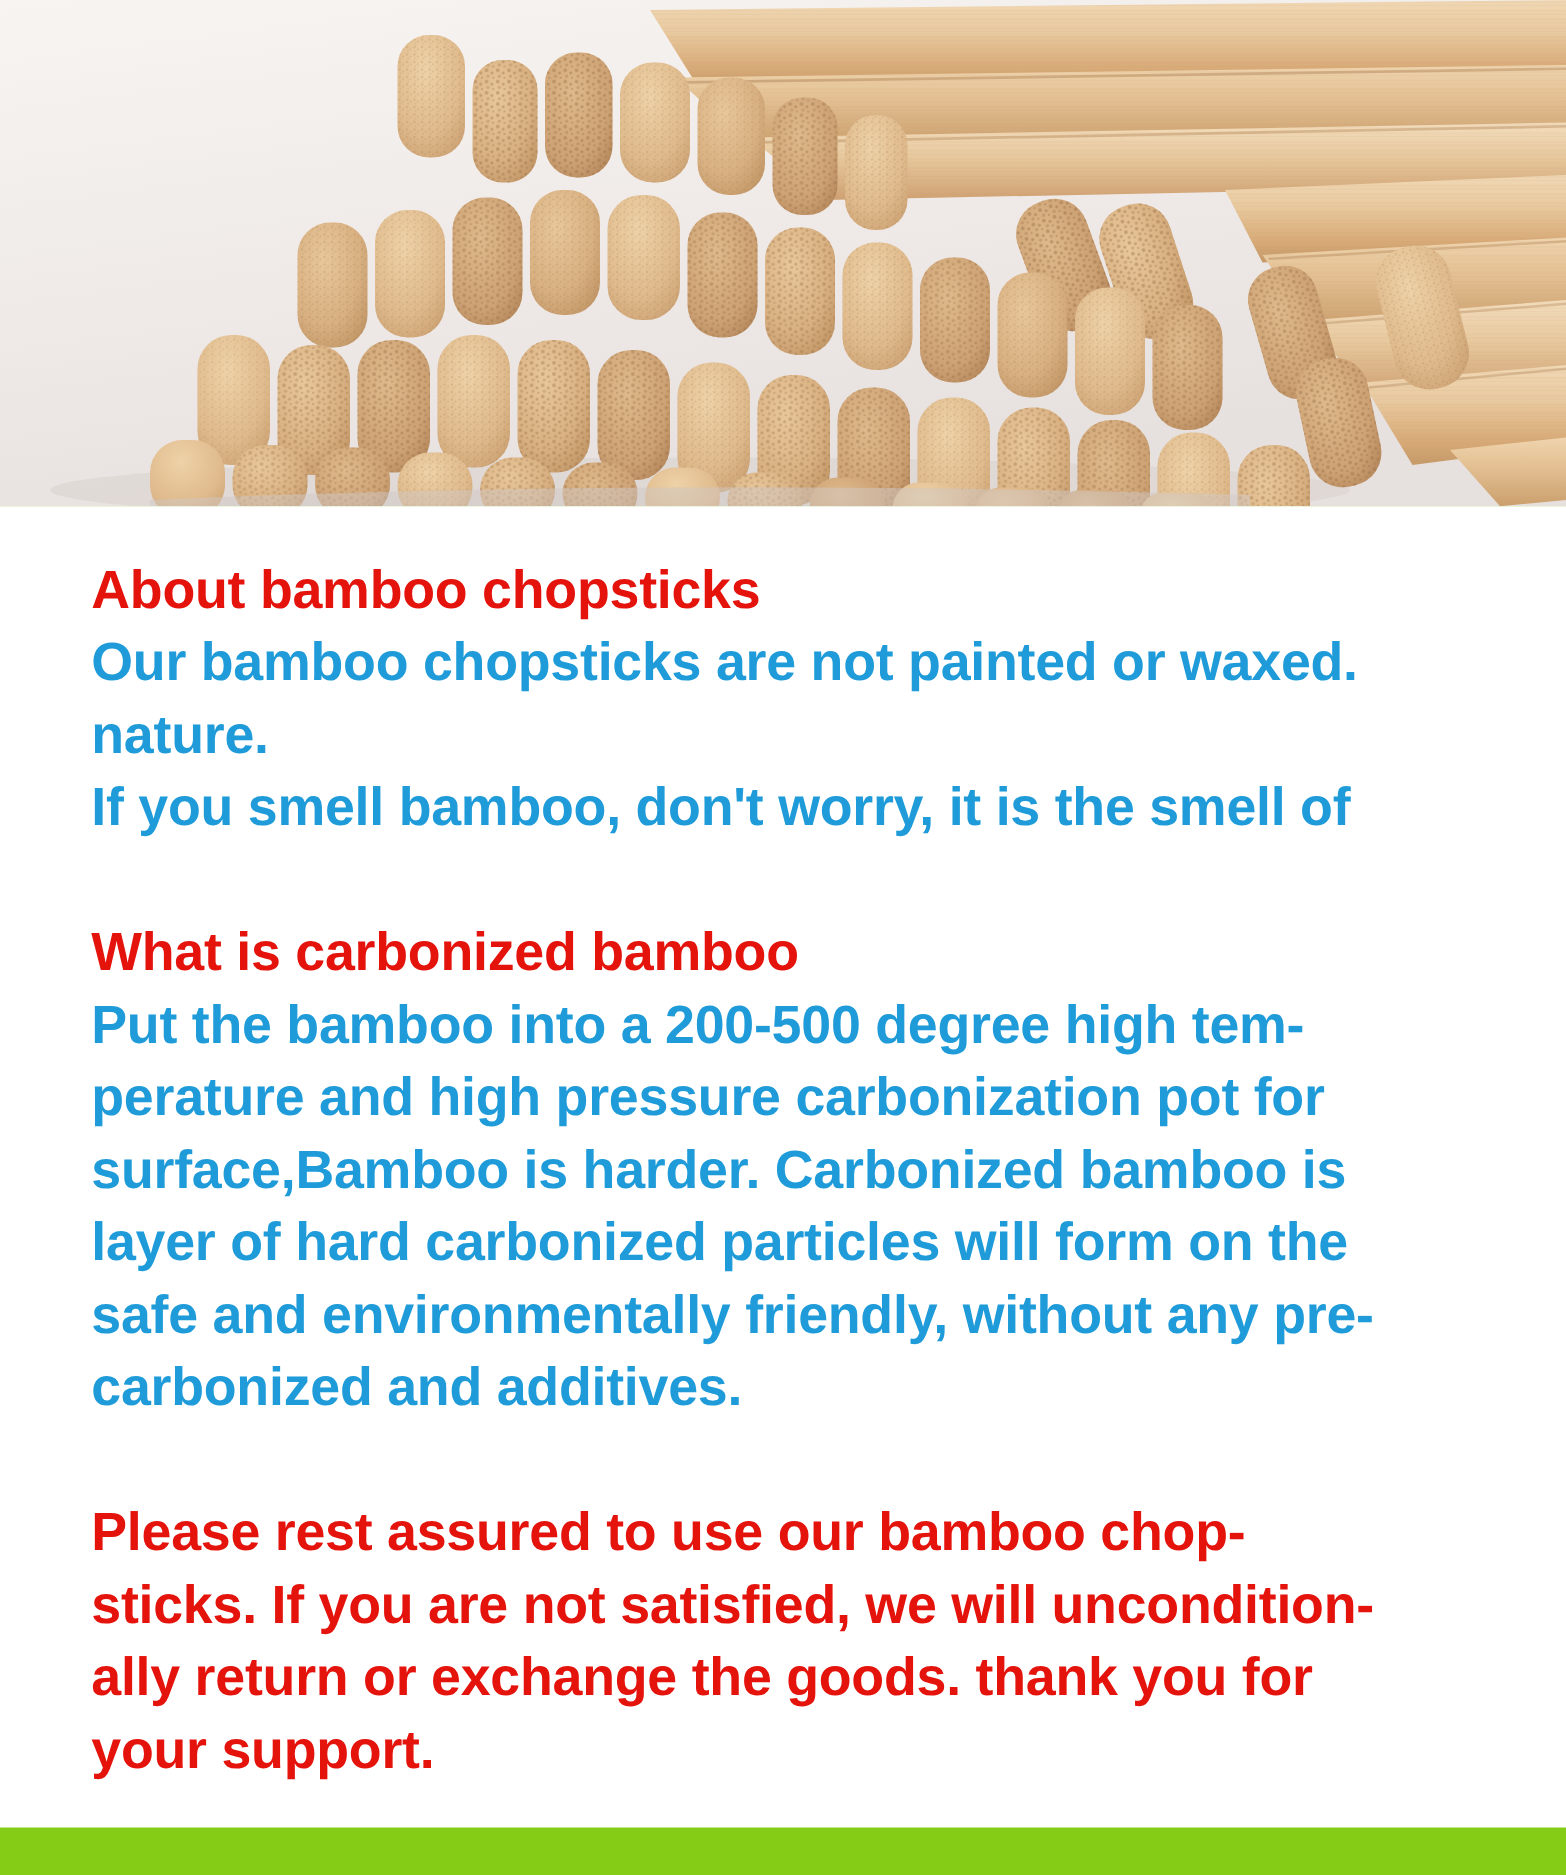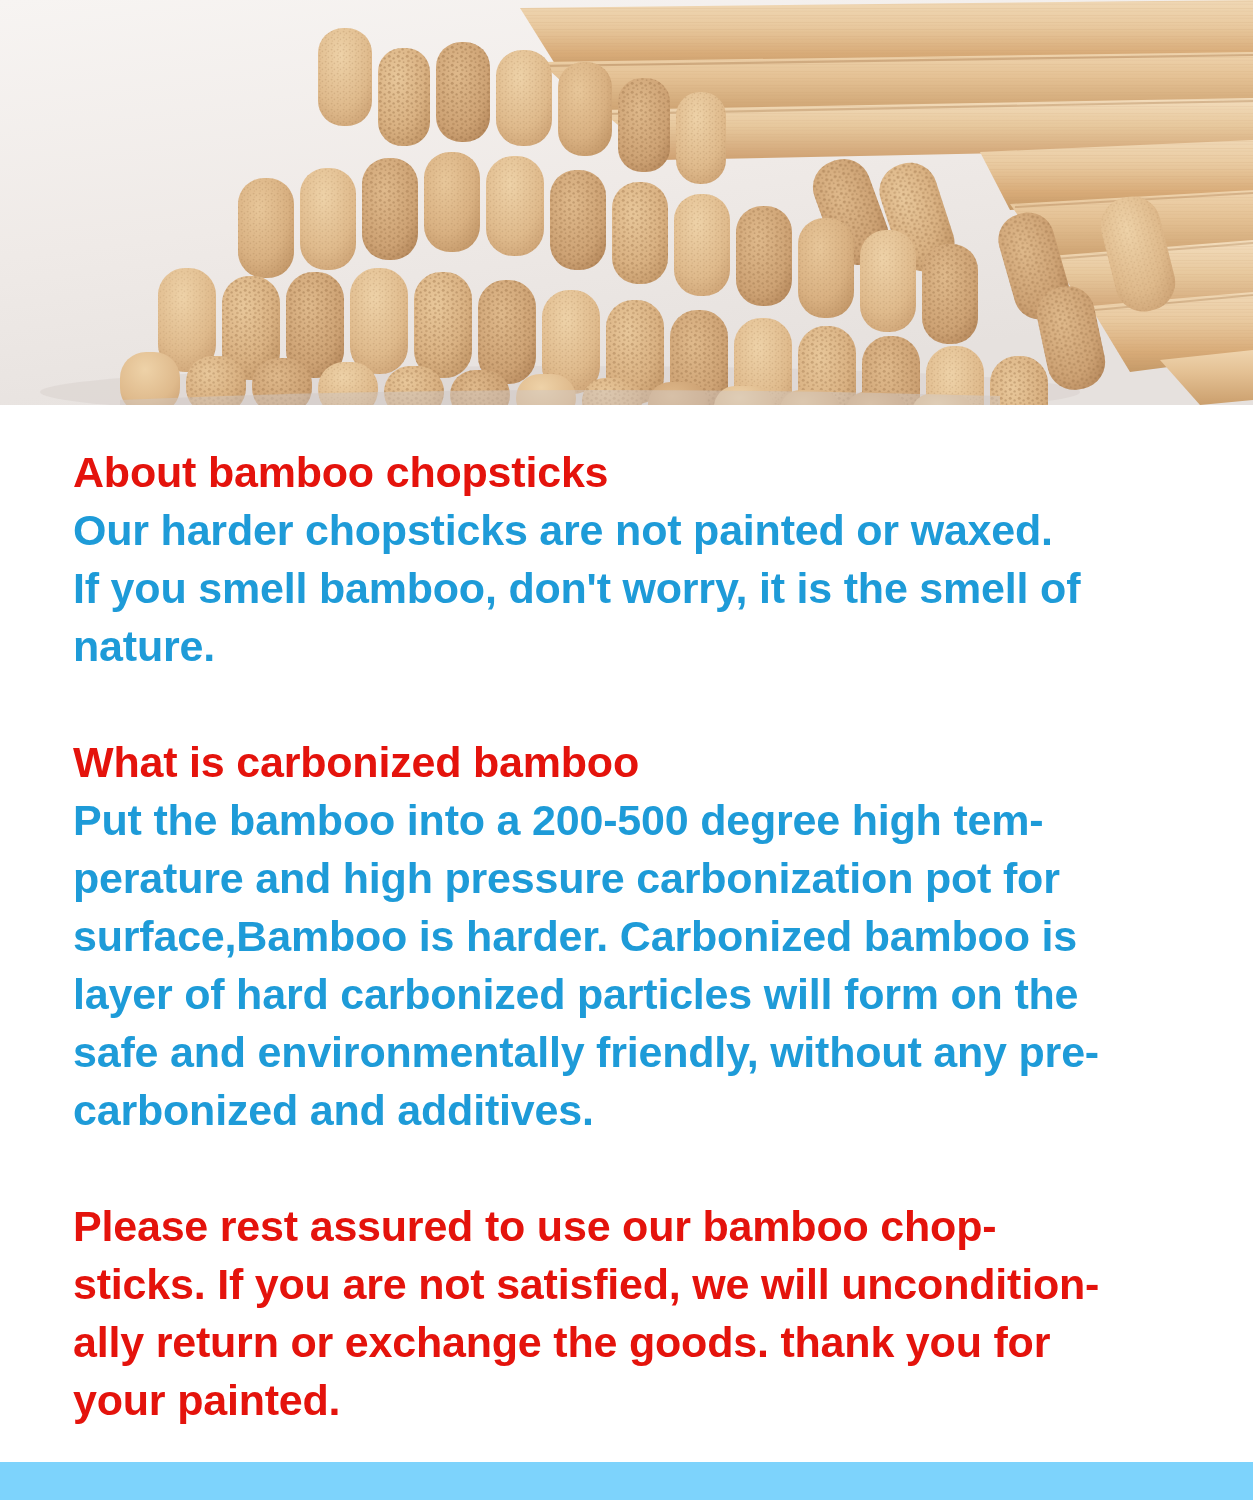--- a/index.html
+++ b/index.html
@@ -8,21 +8,21 @@
     padding: 0;
     background: #ffffff;
   }
   body {
     font-family: "Liberation Sans", sans-serif;
   }
   .page {
     position: relative;
     width: 1253px;
     height: 1500px;
-    background: #7dd3fc;
+    background: #84cc16;
     overflow: hidden;
   }
 
   
   .photo {
     position: relative;
     width: 1253px;
     height: 405px;
     overflow: hidden;
     background: #f3eeea;
@@ -285,36 +285,36 @@
           <path d="M120 400 Q520 382 1000 396 L1000 405 L120 405 Z" fill="#cfc8c3" opacity="0.5"></path>
         </g>
       </g>
     </svg>
   </div>
 
   <div class="text-panel">
 
     <div class="block">
       <p class="heading">About bamboo chopsticks</p>
-      <p class="body-line">Our harder chopsticks are not painted or waxed.</p>
+      <p class="body-line">Our bamboo chopsticks are not painted or waxed.</p>
+      <p class="body-line">nature.</p>
       <p class="body-line">If you smell bamboo, don't worry, it is the smell of</p>
-      <p class="body-line">nature.</p>
     </div>
 
     <div class="block">
       <p class="heading">What is carbonized bamboo</p>
       <p class="body-line">Put the bamboo into a 200-500 degree high tem-</p>
       <p class="body-line">perature and high pressure carbonization pot for</p>
       <p class="body-line">surface,Bamboo is harder. Carbonized bamboo is</p>
       <p class="body-line">layer of hard carbonized particles will form on the</p>
       <p class="body-line">safe and environmentally friendly, without any pre-</p>
       <p class="body-line">carbonized and additives.</p>
     </div>
 
     <div class="block">
       <p class="red-line">Please rest assured to use our bamboo chop-</p>
       <p class="red-line">sticks. If you are not satisfied, we will uncondition-</p>
       <p class="red-line">ally return or exchange the goods. thank you for</p>
-      <p class="red-line">your painted.</p>
+      <p class="red-line">your support.</p>
     </div>
 
   </div>
 </div>
 
 </body></html>

